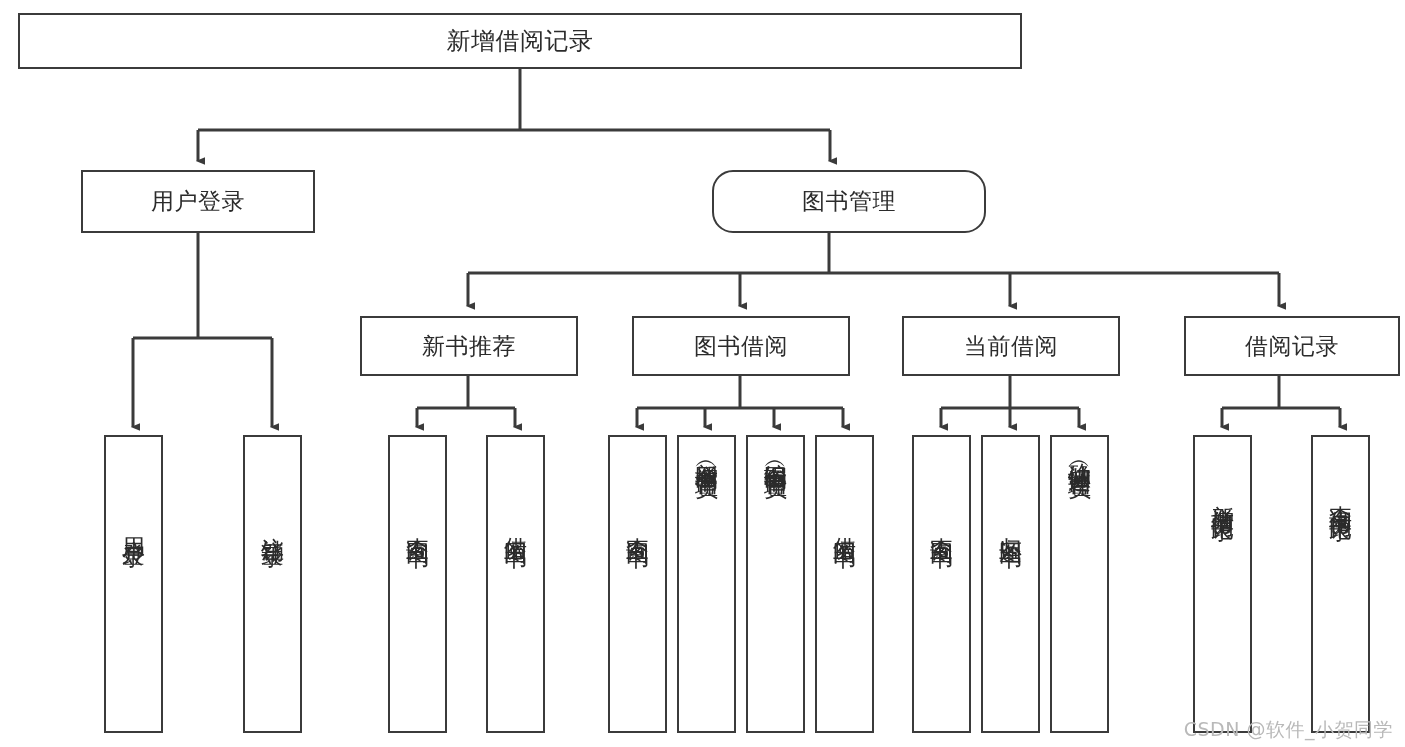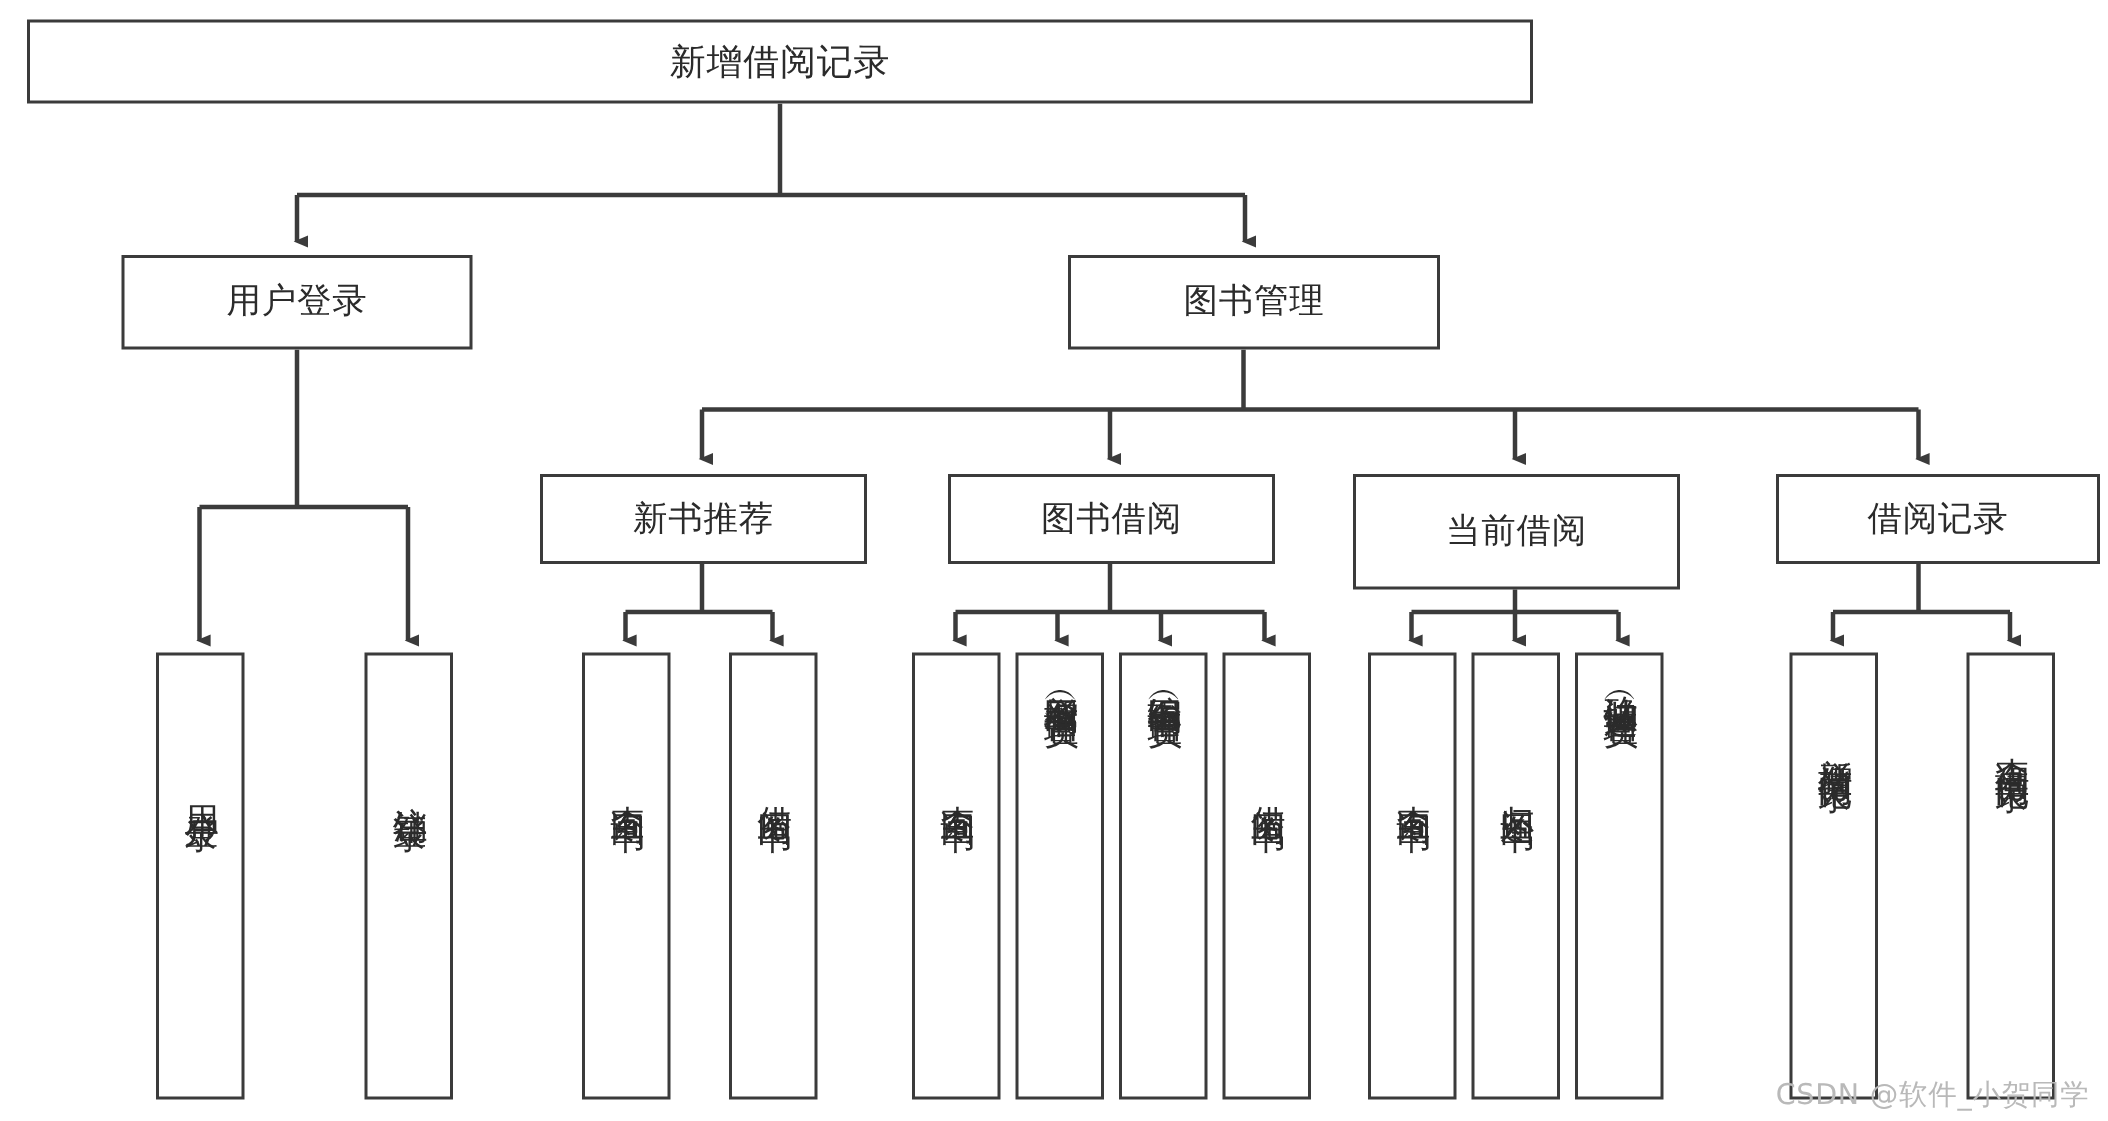--- a/index.html
+++ b/index.html
@@ -139,33 +139,33 @@
   </svg>
 
   <div class="node horizontal root" style="left:18px; top:13px; width:1004px; height:56px;">
     <span class="node-label">新增借阅记录</span>
   </div>
 
   <div class="node horizontal" style="left:81px; top:170px; width:234px; height:63px;">
     <span class="node-label">用户登录</span>
   </div>
 
-  <div class="node horizontal" style="left:712px; top:170px; width:248px; height:63px;">
+  <div class="node horizontal" style="left:712px; top:170px; width:274px; height:63px;border-radius:21px;">
     <span class="node-label">图书管理</span>
   </div>
 
   <div class="node horizontal" style="left:360px; top:316px; width:218px; height:60px;">
     <span class="node-label">新书推荐</span>
   </div>
 
   <div class="node horizontal" style="left:632px; top:316px; width:218px; height:60px;">
     <span class="node-label">图书借阅</span>
   </div>
 
-  <div class="node horizontal" style="left:902px; top:316px; width:218px; height:77px;">
+  <div class="node horizontal" style="left:902px; top:316px; width:218px; height:60px;">
     <span class="node-label">当前借阅</span>
   </div>
 
   <div class="node horizontal" style="left:1172px; top:316px; width:216px; height:60px;margin-left:12px;">
     <span class="node-label">借阅记录</span>
   </div>
 
   <div class="node vertical" style="left:104px; top:435px; width:59px; height:298px; padding-top:82px;">
     <span class="node-label">用户登录</span>
   </div>

